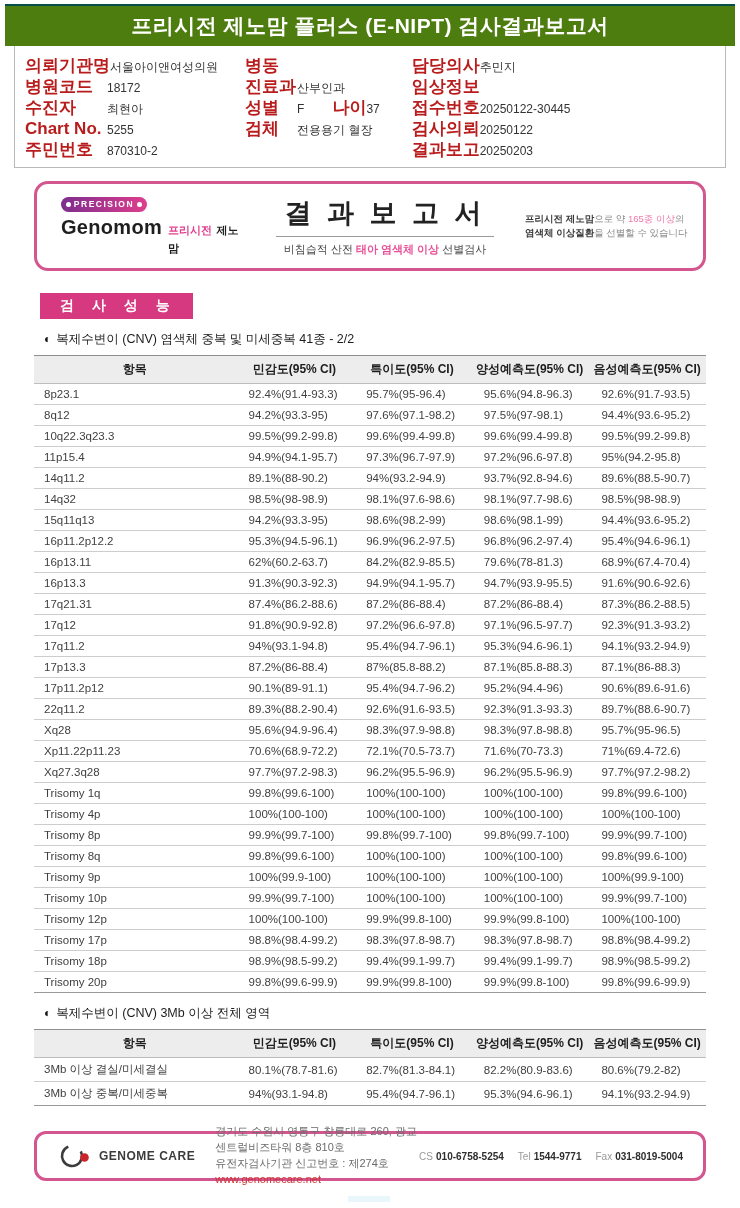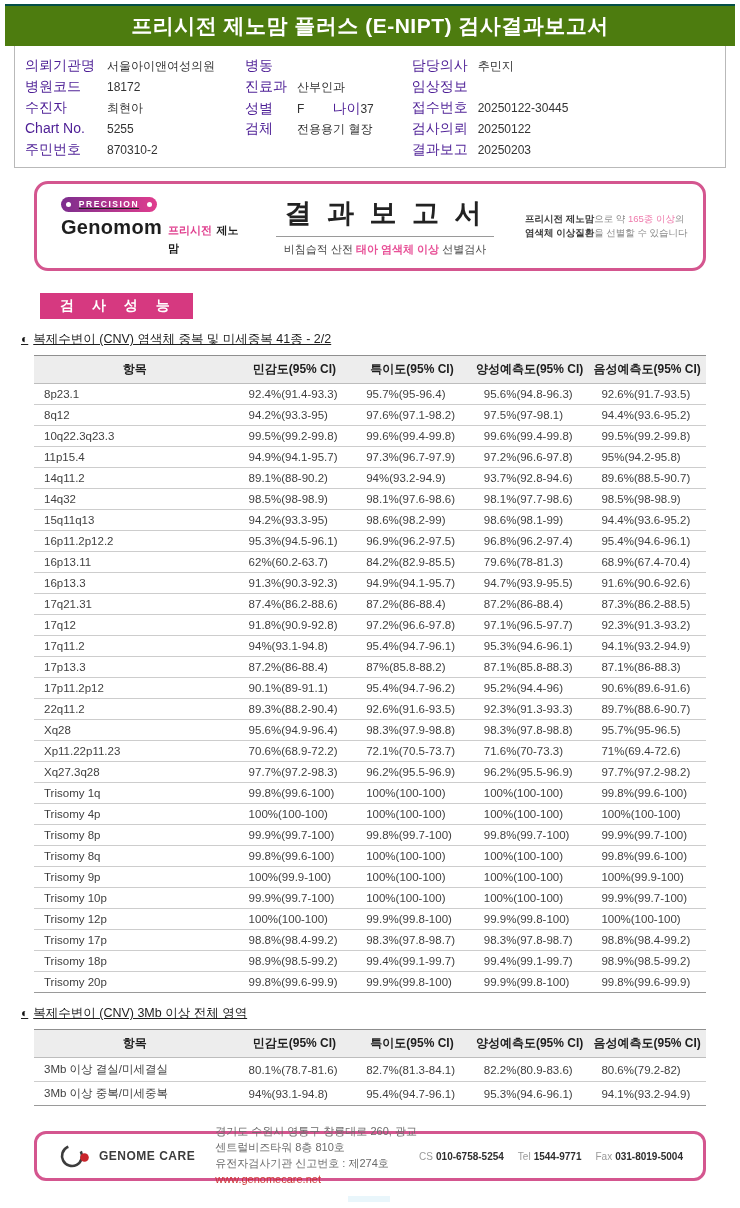--- a/index.html
+++ b/index.html
@@ -13,53 +13,53 @@
   .title-band .t { color:#fff; font-size:21px; font-weight:bold; letter-spacing:0.5px; }
 
   
   .info-box { margin:0 14px; border:1px solid #b9b9b9; border-top:none; background:#fff;
               padding:9px 6px 7px 10px; display:flex; }
   .info-col { display:flex; flex-direction:column; }
   .info-col.c1 { width:222px; }
   .info-col.c2 { width:168px; }
   .info-col.c3 { width:310px; }
   .field { display:flex; align-items:baseline; height:21px; line-height:21px; white-space:nowrap; }
-  .flabel { font-weight:normal; color:#4c1d95; font-size:14px; }
+  .flabel { font-weight:bold; color:#b91c1c; font-size:17px; }
   .fvalue { color:#333; font-size:12px; }
   .c1 .flabel { min-width:82px; } .c2 .flabel { min-width:52px; } .c3 .flabel { min-width:66px; }
   .pair2 .flabel { min-width:36px; margin-left:28px; }
 
   
   .report-box { margin:13px 34px 0 34px; height:90px; border:3px solid #d4568f; border-radius:14px;
                 display:flex; align-items:center; background:#fff; }
   .rb-left { width:208px; padding-left:24px; }
-  .precision-pill { width:96px; height:15px; border-radius:8px; padding:0 5px;
+  .precision-pill { width:86px; height:15px; border-radius:8px; padding:0 5px;
                     background:linear-gradient(90deg,#7c2e8e,#e03d8e);
-                    display:flex; align-items:center; justify-content:space-between; margin-bottom:4px;text-decoration:underline; }
+                    display:flex; align-items:center; justify-content:space-between; margin-bottom:4px; }
   .precision-pill .dot { width:5px; height:5px; border-radius:50%; background:#fff; }
   .precision-pill .ptxt { color:#fff; font-size:8.5px; font-weight:bold; letter-spacing:1.5px; }
   .brandline { display:flex; align-items:baseline; gap:6px; }
   .brand-en { font-size:20px; font-weight:800; color:#1e1e1e; letter-spacing:0.3px; }
   .brand-kr-pink { font-size:11px; font-weight:bold; color:#e0408f; }
   .brand-kr-dark { font-size:11px; font-weight:bold; color:#1e1e1e; }
   .rb-center { flex:1; text-align:center; }
   .rb-title { font-size:27px; font-weight:800; color:#222; letter-spacing:4px; }
   .rb-rule { width:218px; height:1px; background:#9a9a9a; margin:5px auto 5px auto; }
   .rb-sub { font-size:11px; color:#444; }
   .rb-sub .hl { color:#e85298; font-weight:bold; }
   .rb-right { width:178px; padding-right:14px; font-size:9.5px; color:#8a8a8a; line-height:1.5; }
   .rb-right .b { color:#3a3a3a; font-weight:bold; }
   .rb-right .pk { color:#ee79ab; }
 
   
   .section-band { display:inline-block; margin:22px 0 0 40px; background:#d63980; color:#fff;
                   font-size:14px; font-weight:bold; letter-spacing:7px; padding:4px 16px 4px 20px; }
 
   
-  .caption { margin:12px 0 0 21px; font-size:12.5px; color:#1d1d1d;text-decoration:underline; }
+  .caption { margin:12px 0 0 44px; font-size:12.5px; color:#1d1d1d; }
   .caption .bullet { font-size:12px; margin-right:5px; color:#111; }
 
   
   table.perf { width:672px; margin:7px 0 0 34px; border-collapse:collapse; table-layout:fixed; }
   table.perf thead th { background:#ededed; border-top:1.5px solid #8f8f8f; border-bottom:1px solid #bdbdbd;
                         font-size:12px; font-weight:bold; color:#1d1d1d; padding:5px 2px; text-align:center; }
   table.perf th.c-item { width:30%; }
   table.perf th.c-v { width:17.5%; }
   table.perf td { font-size:11.5px; color:#3f3f3f; border-bottom:1px solid #cdcdcd; padding:4px 2px; }
   table.perf td.c-item { padding-left:10px; text-align:left; }

